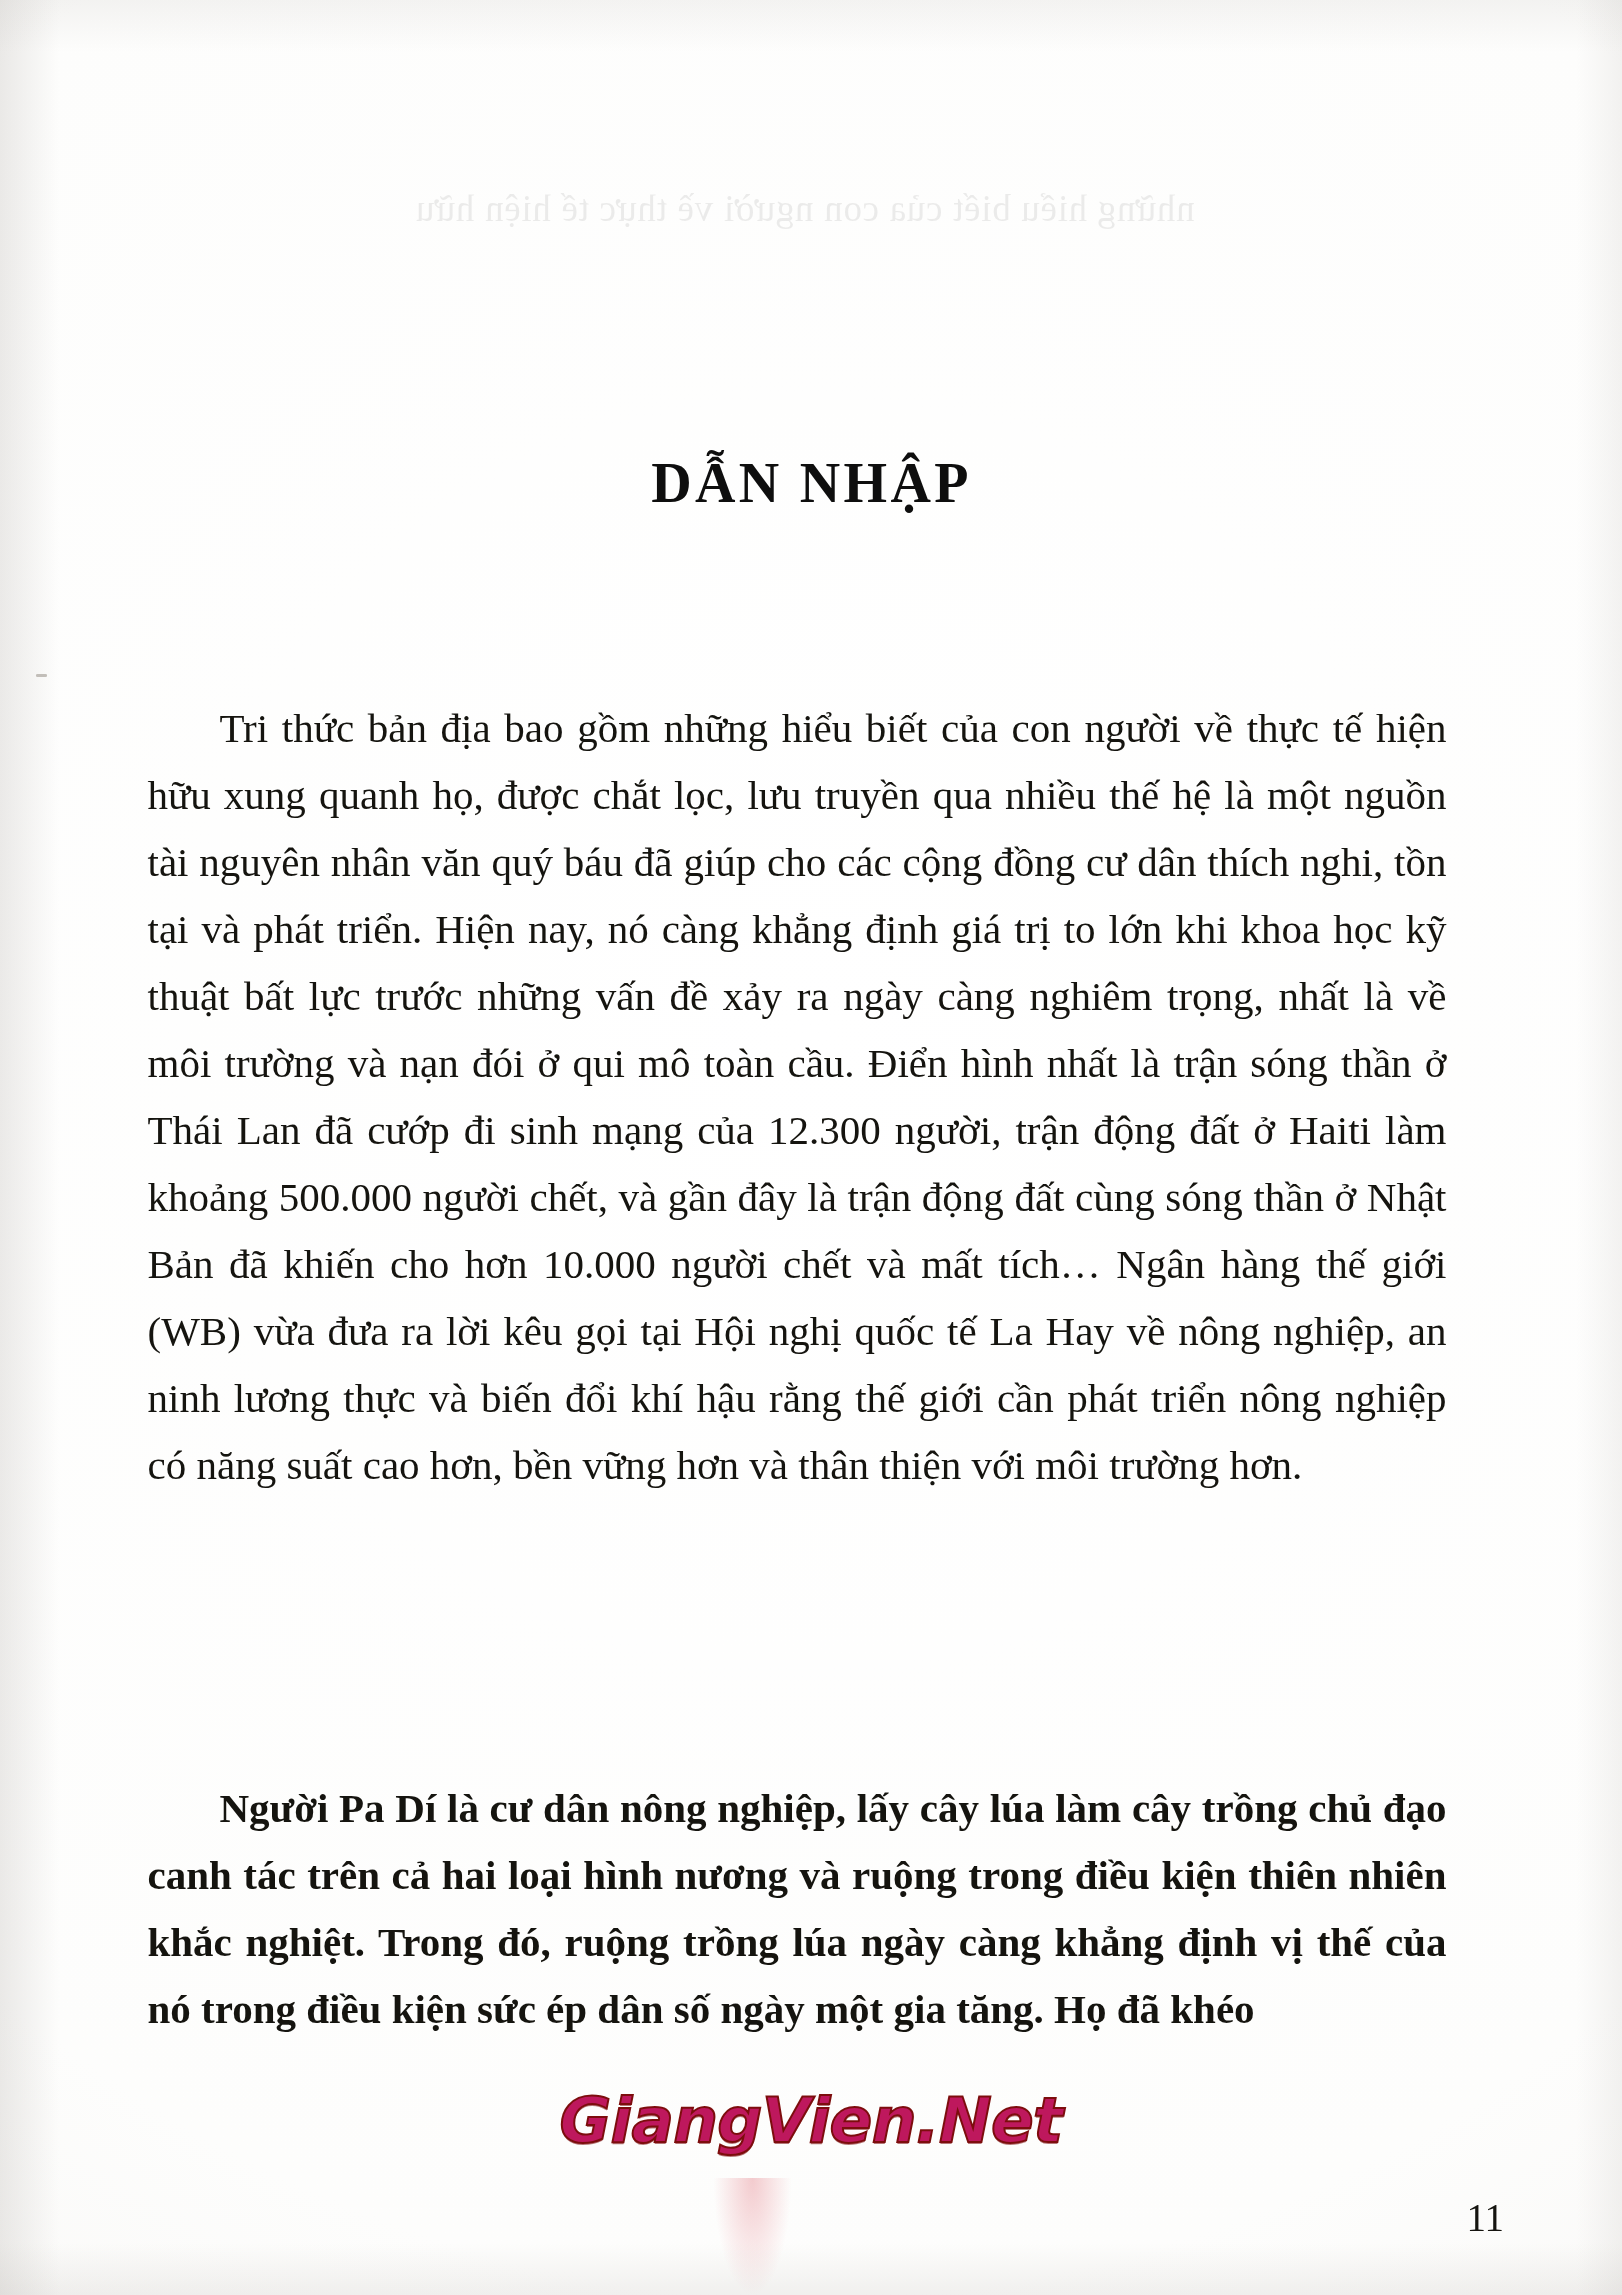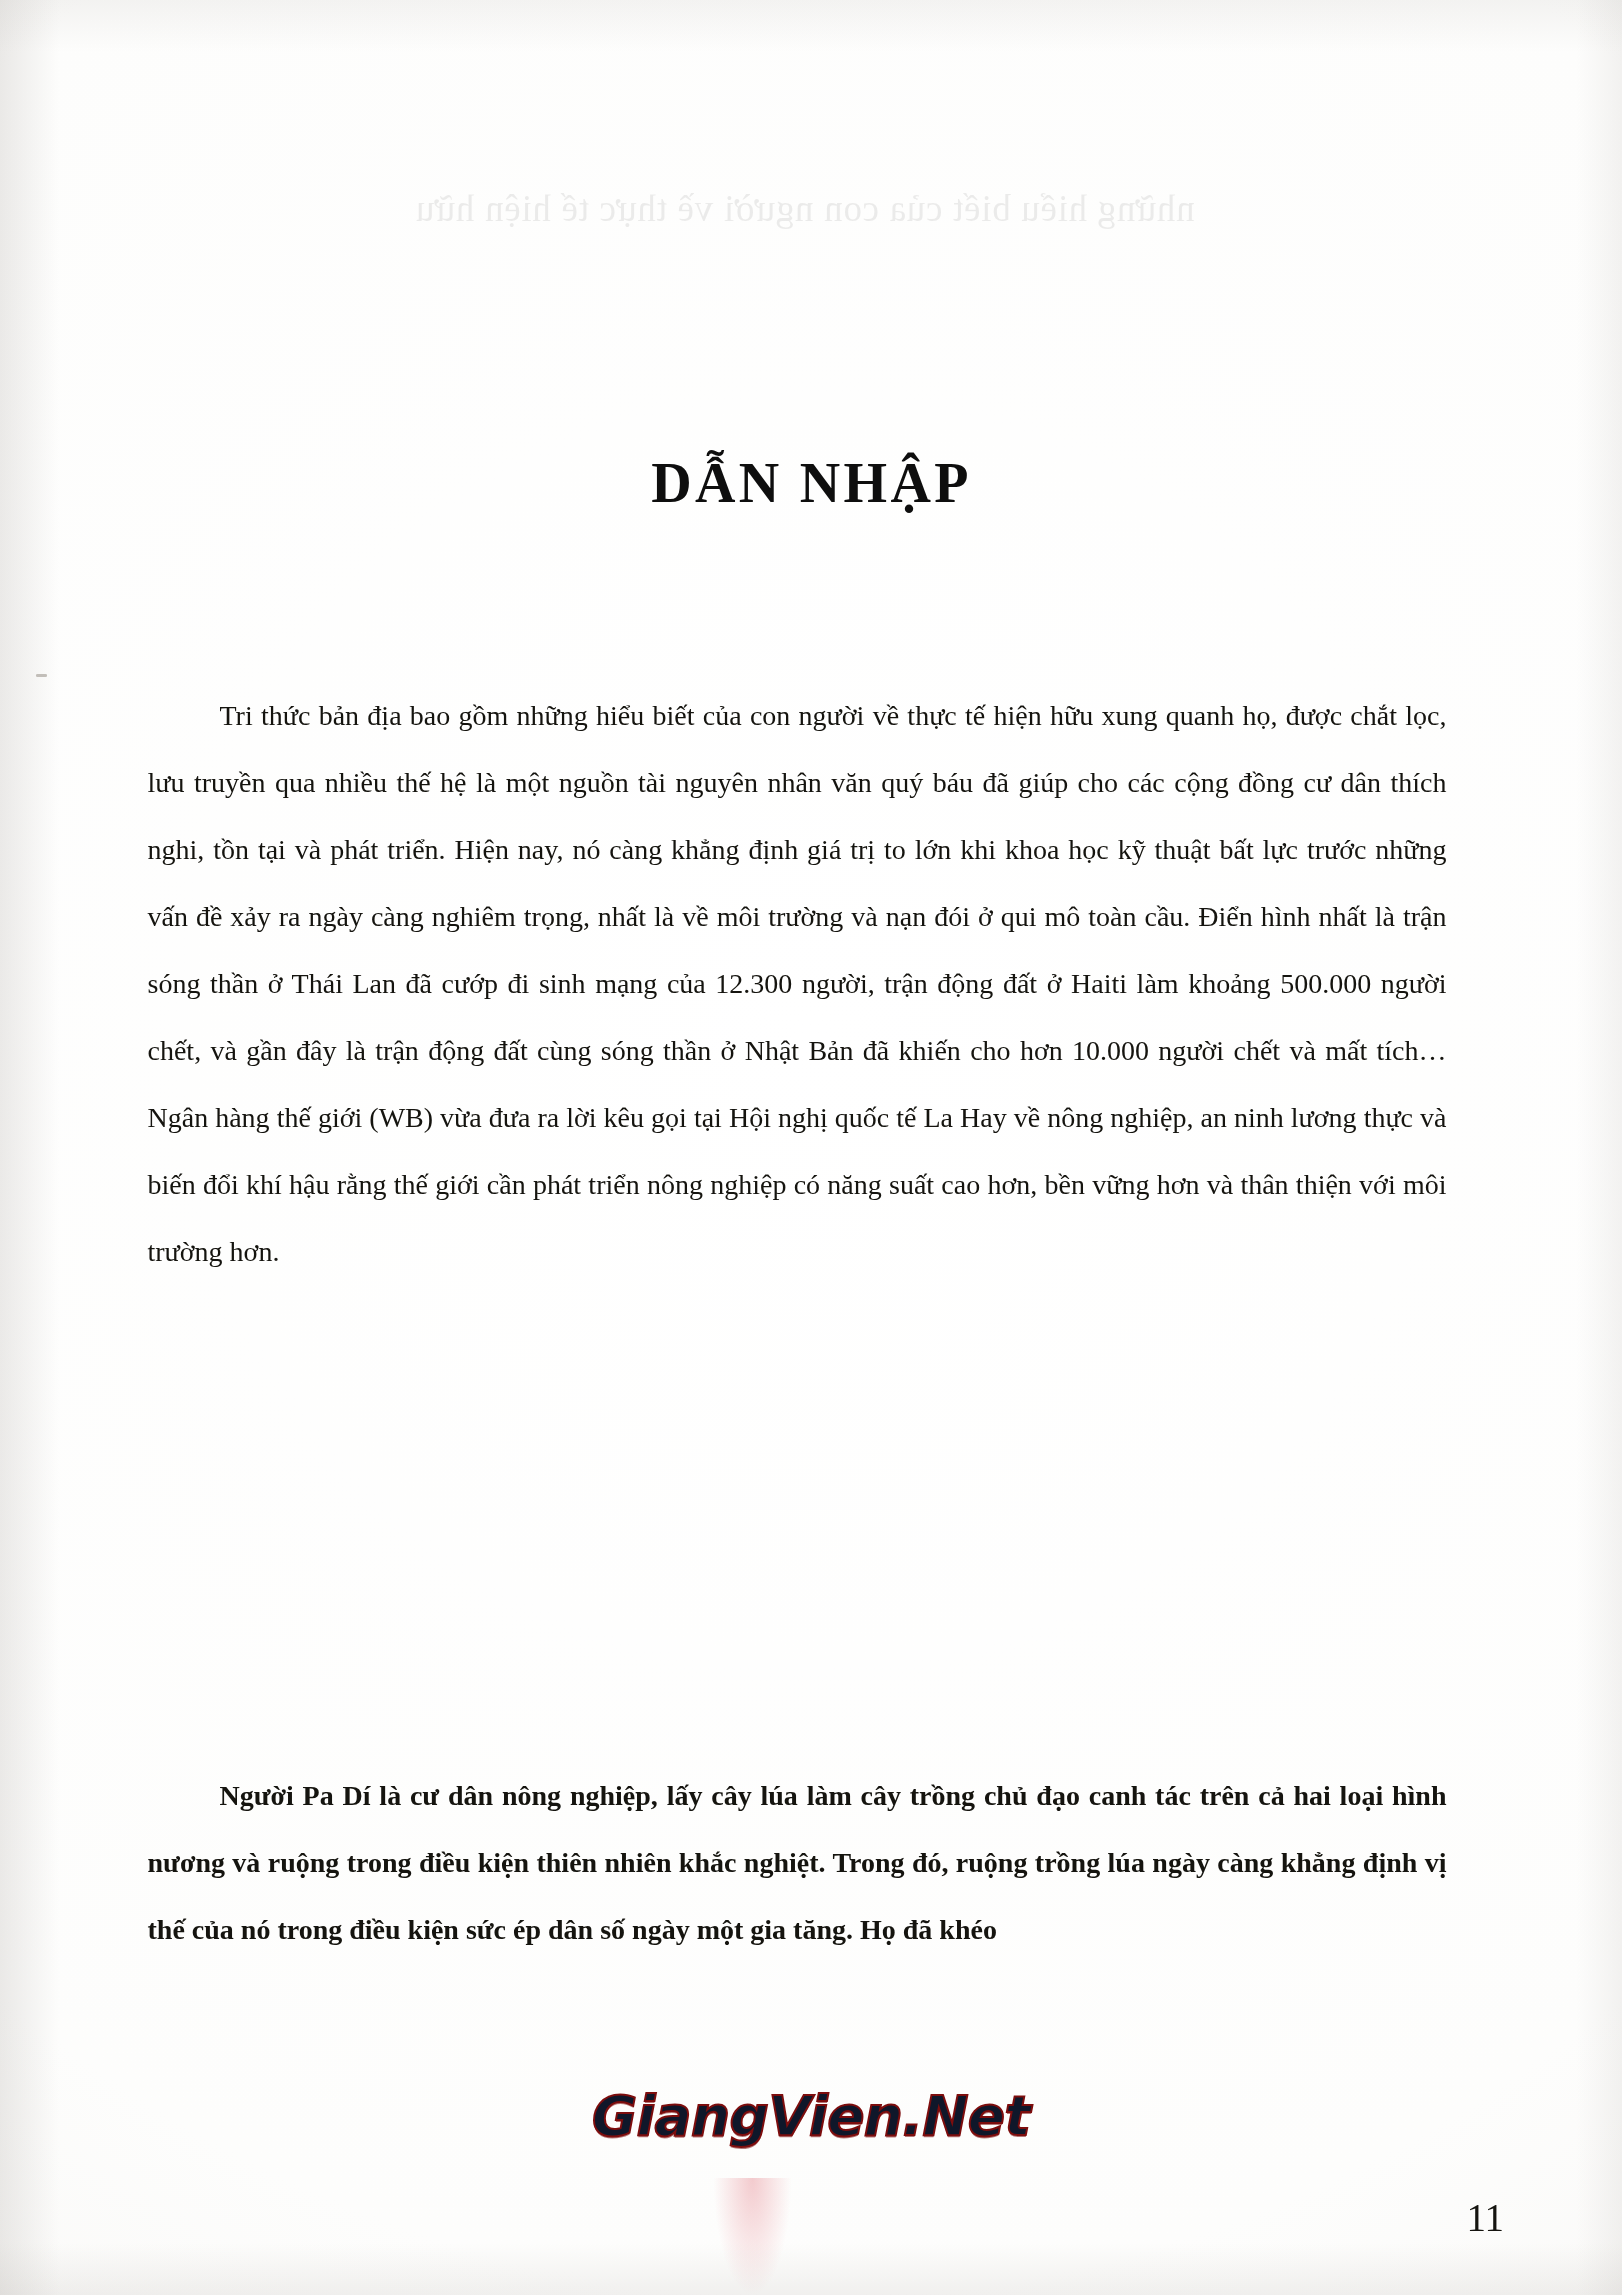--- a/index.html
+++ b/index.html
@@ -83,21 +83,21 @@
     font-weight: bold;
     letter-spacing: 3.3px;
     color: #0e0e0e;
     font-family: "Liberation Serif", serif;
   }
 
   .body-block {
     position: absolute;
     left: 6.5px;
     width: 1299px;
-    font-size: 28px;
+    font-size: 41px;
     line-height: 67px;
     text-align: justify;
     text-justify: inter-word;
     color: #15140f;
     font-family: "Liberation Serif", serif;
   }
   .body-block .indent { display: inline-block; width: 72px; }
 
   #para-1 { top: 654px; }
   #para-2 { top: 1734px; font-weight: bold; }
@@ -109,23 +109,23 @@
     top: 2084px;
     width: 1622px;
     text-align: center;
     pointer-events: none;
   }
   #watermark .wm-text {
     display: inline-block;
     font-family: "DejaVu Sans", sans-serif;
     font-weight: bold;
     font-style: italic;
-    font-size: 55px;
+    font-size: 63px;
     letter-spacing: -0.7px;
-    color: #0f172a;
+    color: #be185d;
     -webkit-text-stroke: 2px #7d0d0d;
     text-shadow: 0 2px 0 rgba(120,10,10,0.55);
   }
 
   
   #bottom-smudge {
     position: absolute;
     left: 713px;
     top: 2178px;
     width: 79px;

